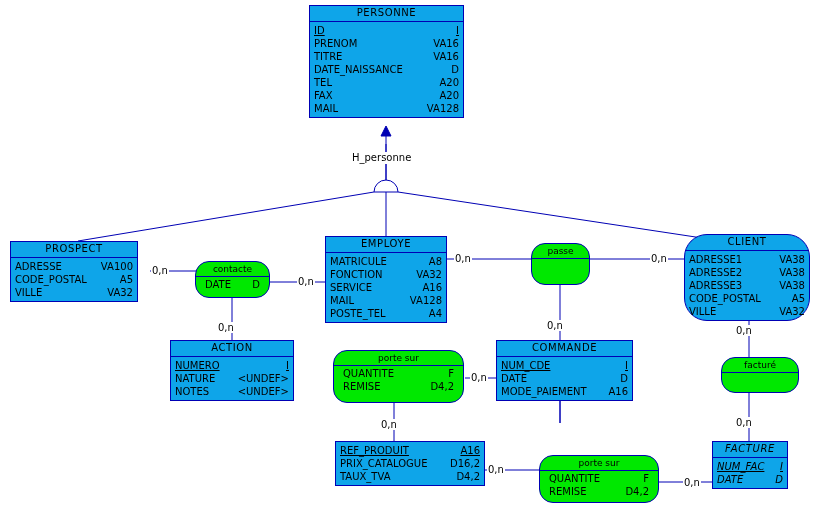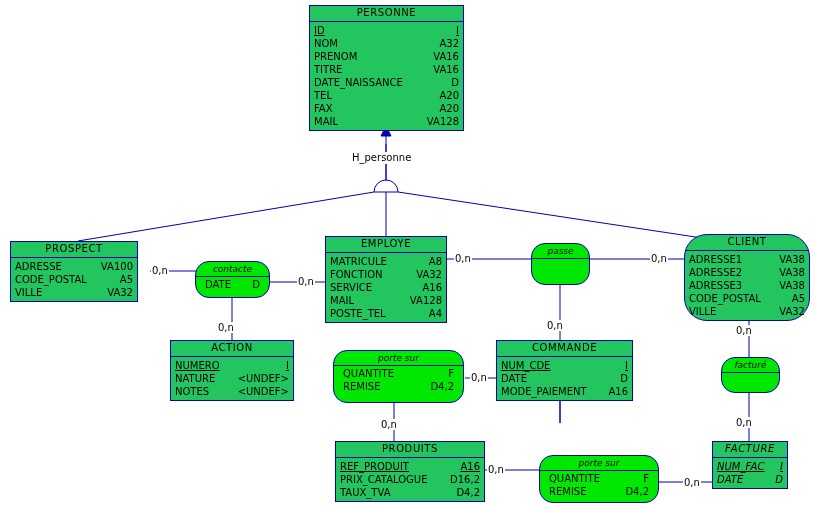--- a/index.html
+++ b/index.html
@@ -19,21 +19,21 @@
     position: absolute;
     left: 0; top: 0;
     width: 814px;
     height: 505px;
     pointer-events: none;
   }
 
   
   .entity {
     position: absolute;
-    background: #22c55e;
+    background: #0ea5e9;
     border: 1px solid #0000b4;
     box-sizing: border-box;
     z-index: 5;
   }
   .entity-title {
     text-align: center;
     font-size: 10px;
     color: #000000;
     letter-spacing: 0.6px;
     padding: 1px 0 2px 0;
@@ -68,21 +68,20 @@
     z-index: 6;
   }
   .rel-title {
     text-align: center;
     font-size: 9px;
     color: #000000;
     line-height: 12px;
     padding: 1px 0 1px 0;
     border-bottom: 1px solid #0000b4;
     white-space: nowrap;
-    font-style: italic;
   }
   .rel-attrs {
     padding: 1px 9px 1px 9px;
   }
   .rel-row {
     display: flex;
     justify-content: space-between;
     font-size: 10px;
     line-height: 13px;
     color: #000000;
@@ -163,24 +162,20 @@
   </svg>
 
   <div class="entity" style="left:309px; top:5px; width:155px;">
     <div class="entity-title">PERSONNE</div>
     <div class="attrs">
       <div class="attr-row pk">
         <span class="attr-name">ID</span>
         <span class="attr-type">I</span>
       </div>
       <div class="attr-row">
-        <span class="attr-name">NOM</span>
-        <span class="attr-type">A32</span>
-      </div>
-      <div class="attr-row">
         <span class="attr-name">PRENOM</span>
         <span class="attr-type">VA16</span>
       </div>
       <div class="attr-row">
         <span class="attr-name">TITRE</span>
         <span class="attr-type">VA16</span>
       </div>
       <div class="attr-row">
         <span class="attr-name">DATE_NAISSANCE</span>
         <span class="attr-type">D</span>
@@ -300,21 +295,20 @@
         <span class="attr-type">D</span>
       </div>
       <div class="attr-row">
         <span class="attr-name">MODE_PAIEMENT</span>
         <span class="attr-type">A16</span>
       </div>
     </div>
   </div>
 
   <div class="entity" style="left:335px; top:441px; width:150px;">
-    <div class="entity-title">PRODUITS</div>
     <div class="attrs">
       <div class="attr-row pk">
         <span class="attr-name">REF_PRODUIT</span>
         <span class="attr-type">A16</span>
       </div>
       <div class="attr-row">
         <span class="attr-name">PRIX_CATALOGUE</span>
         <span class="attr-type">D16,2</span>
       </div>
       <div class="attr-row">
@@ -360,21 +354,21 @@
         <span>QUANTITE</span>
         <span>F</span>
       </div>
       <div class="rel-row">
         <span>REMISE</span>
         <span>D4,2</span>
       </div>
     </div>
   </div>
 
-  <div class="rel" style="left:721px; top:357px; width:59px; height:36px;">
+  <div class="rel" style="left:721px; top:357px; width:78px; height:36px;">
     <div class="rel-title">facturé</div>
     <div class="rel-attrs rel-empty" style="height:14px;"></div>
   </div>
 
   <div class="rel" style="left:539px; top:455px; width:120px; height:48px;">
     <div class="rel-title">porte sur</div>
     <div class="rel-attrs">
       <div class="rel-row">
         <span>QUANTITE</span>
         <span>F</span>

